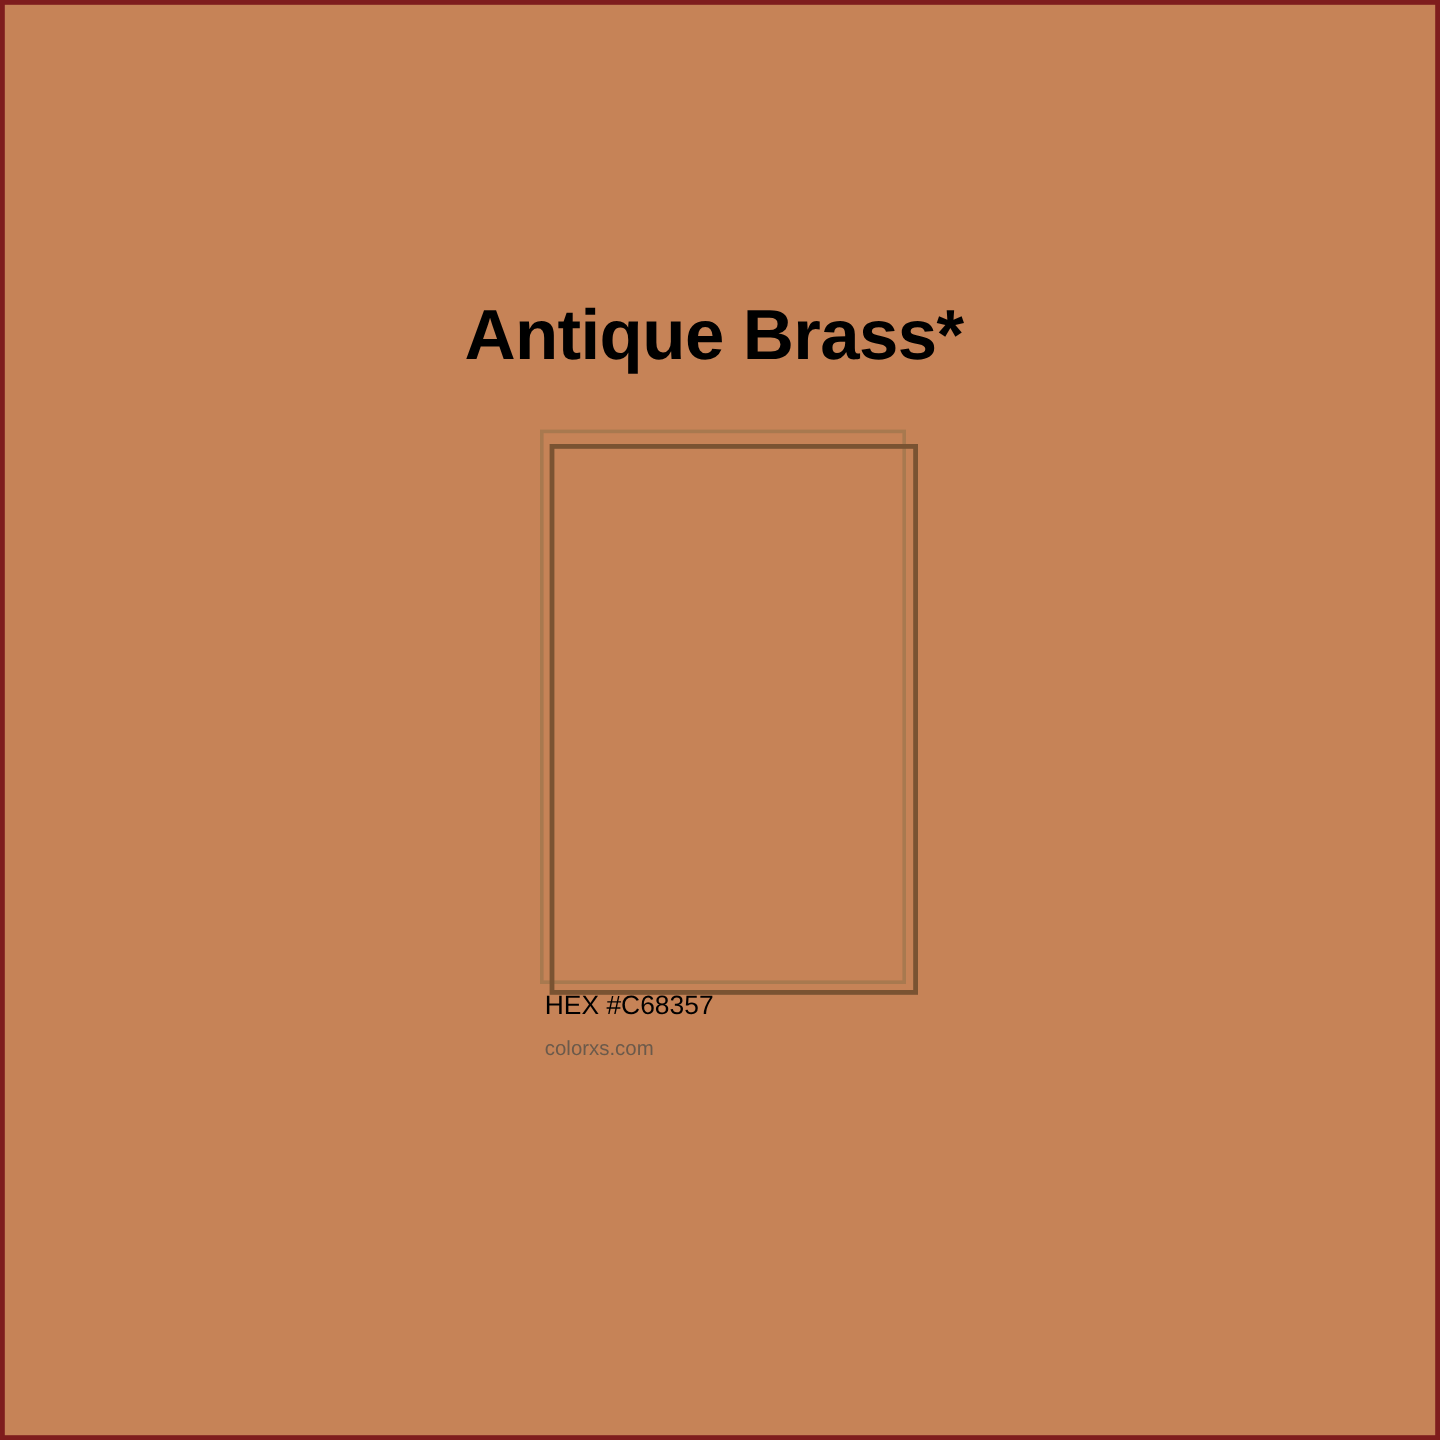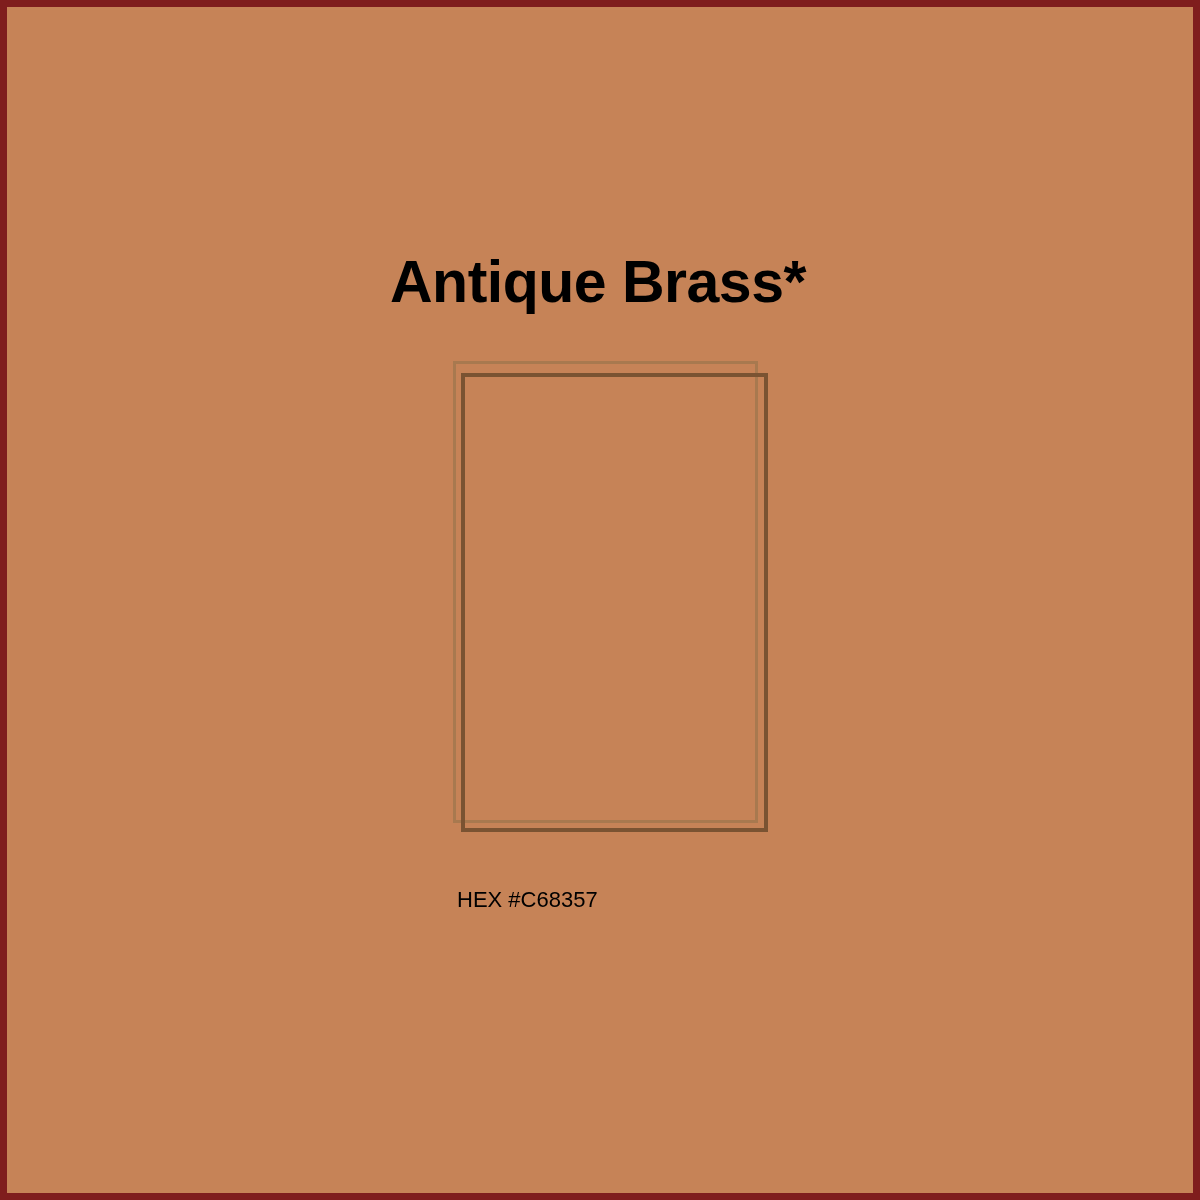--- a/index.html
+++ b/index.html
@@ -14,21 +14,21 @@
     font-family: "Liberation Sans", "DejaVu Sans", sans-serif;
   }
 
   
   #swatch-page {
     position: relative;
     box-sizing: border-box;
     width: 1200px;
     height: 1200px;
     background: #c68357;
-    border: 7px solid #7f1d1d;
+    border: 4px solid #7f1d1d;
   }
 
   
   #color-title {
     position: absolute;
     left: 383px;
     top: 243px;
     margin: 0;
     font-size: 59px;
     line-height: 64px;
@@ -64,21 +64,21 @@
     top: 366px;
     width: 307px;
     height: 459px;
     border: 4px solid #7a5332;
   }
 
   
   #swatch-values {
     position: absolute;
     left: 450px;
-    top: 876px;
+    top: 817px;
     width: 520px;
   }
   .value-line {
     margin: 0;
     font-size: 22px;
     line-height: 34px;
     font-weight: 500;
     color: #000000;
     white-space: nowrap;
   }
@@ -99,15 +99,16 @@
 
   <h1 id="color-title">Antique Brass*</h1>
 
   <div id="swatch-frames">
     <div class="frame" id="frame-back"></div>
     <div class="frame" id="frame-front"></div>
   </div>
 
   <div id="swatch-values">
     <p class="value-line">HEX #C68357</p>
+    <p id="site-credit">colorxs.com</p>
   </div>
 
 </div>
 
 </body></html>

